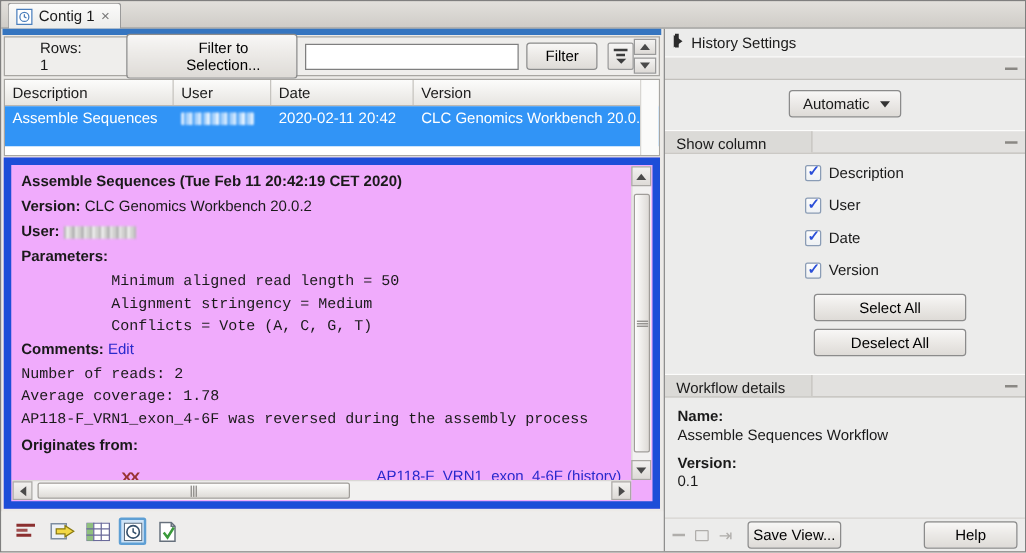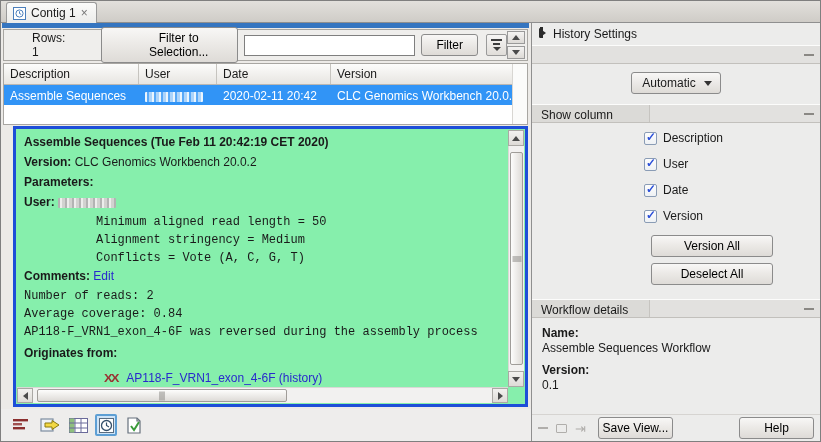--- a/index.html
+++ b/index.html
@@ -48,37 +48,37 @@
             border-bottom:5px solid #4a4a4a; }
   .tri-down { width:0; height:0; border-left:4px solid transparent; border-right:4px solid transparent;
               border-top:5px solid #4a4a4a; }
 
   
   .table-box { position:absolute; top:40px; left:2px; right:3px; height:62px; background:#fff;
                border:1px solid #a8a6a2; }
   .thead { display:flex; height:21px; background:linear-gradient(#fcfcfb,#e7e5e1);
            border-bottom:1px solid #bab7b2; }
   .th { padding:3px 6px; font-size:12px; border-right:1px solid #c6c4bf; }
-  .trow { display:flex; height:20px; background:var(--sel,#3194f6); color:#fff; align-items:flex-end; }
+  .trow { display:flex; height:32px; background:var(--sel,#3194f6); color:#fff; align-items:flex-start; }
   .td { padding:2px 6px; font-size:12px; white-space:nowrap; overflow:hidden; }
   .col-desc { width:135px; } .col-user { width:78px; } .col-date { width:114px; } .col-version { flex:1; }
   .table-gutter { position:absolute; top:0; right:0; bottom:0; width:15px; background:#fbfbfa; border-left:1px solid #d8d6d2; }
 
   
-  .detail-box { position:absolute; top:103px; left:12px; right:3px; height:281px; background:#86efac;
-                border:3px solid #1d4ed8; }
+  .detail-box { position:absolute; top:103px; left:2px; right:3px; height:281px; background:#f0abfc;
+                border:6px solid #1d4ed8; }
   .detail-content { position:absolute; top:0; left:0; right:17px; bottom:17px; overflow:hidden;
                     padding:6px 8px; font-size:12px; line-height:15px; }
   .d-title { font-weight:bold; margin-bottom:5px; }
   .d-line { margin-bottom:5px; }
   .d-line b { font-weight:bold; }
   .mono { font-family:"Liberation Mono","DejaVu Sans Mono",monospace; font-size:12px; margin-bottom:3px; }
   .indent { margin-left:72px; }
   a.link { color:var(--link,#2929cc); text-decoration:none; }
-  .origin-row { margin:10px 0 0 80px; display:flex; align-items:center; gap:6px; }
+  .origin-row { margin:10px 0 0 80px; display:flex; align-items:center; gap:6px;justify-content:space-between; }
   .seq-icon { color:var(--seqicon,#993333); font-weight:bold; font-size:13px; letter-spacing:-2px;
               transform:scaleY(.85); padding-right:3px; }
 
   
   .vscroll { position:absolute; top:1px; right:1px; bottom:17px; width:16px; background:#f2f1f0;
              border-left:1px solid #dad8d5; }
   .hscroll { position:absolute; left:1px; right:17px; bottom:1px; height:16px; background:#f2f1f0;
              border-top:1px solid #dad8d5; }
   .scroll-btn { position:absolute; width:16px; height:16px; background:linear-gradient(#f2f1ef,#dedbd7);
                 border:1px solid #aaa8a4; display:flex; align-items:center; justify-content:center; }
@@ -208,35 +208,35 @@
     </div>
 
     <div class="detail-box">
       <div class="detail-content">
         <div class="d-title">Assemble Sequences (Tue Feb 11 20:42:19 CET 2020)</div>
         <div class="d-line">
           <b>Version:</b>
           <span>CLC Genomics Workbench 20.0.2</span>
         </div>
         <div class="d-line">
-          <b>Parameters:</b>
-        </div>
-        <div class="d-line">
           <b>User:</b>
           <span class="redacted"></span>
+        </div>
+        <div class="d-line">
+          <b>Parameters:</b>
         </div>
         <div class="mono indent">Minimum aligned read length = 50</div>
         <div class="mono indent">Alignment stringency = Medium</div>
         <div class="mono indent">Conflicts = Vote (A, C, G, T)</div>
         <div class="d-line">
           <b>Comments:</b>
           <a class="link" href="#">Edit</a>
         </div>
         <div class="mono">Number of reads: 2</div>
-        <div class="mono">Average coverage: 0.84</div>
+        <div class="mono">Average coverage: 1.78</div>
         <div class="mono">AP118-F_VRN1_exon_4-6F was reversed during the assembly process</div>
         <div class="d-line" style="margin-top:6px;">
           <b>Originates from:</b>
         </div>
         <div class="origin-row">
           <span class="seq-icon">XX</span>
           <a class="link" href="#">AP118-F_VRN1_exon_4-6F (history)</a>
         </div>
 
       </div>
@@ -352,21 +352,21 @@
       </div>
       <div class="check-row">
         <span class="checkbox checked"></span>
         <span class="check-label">Date</span>
       </div>
       <div class="check-row">
         <span class="checkbox checked"></span>
         <span class="check-label">Version</span>
       </div>
       <div class="sc-buttons">
-        <button class="btn">Version All</button>
+        <button class="btn">Select All</button>
         <button class="btn">Deselect All</button>
       </div>
     </div>
 
     <div class="group-header">
       <span class="gh-label">Workflow details</span>
       <span class="gh-rest"></span>
       <span class="gh-min">
           <i></i>
         </span>

